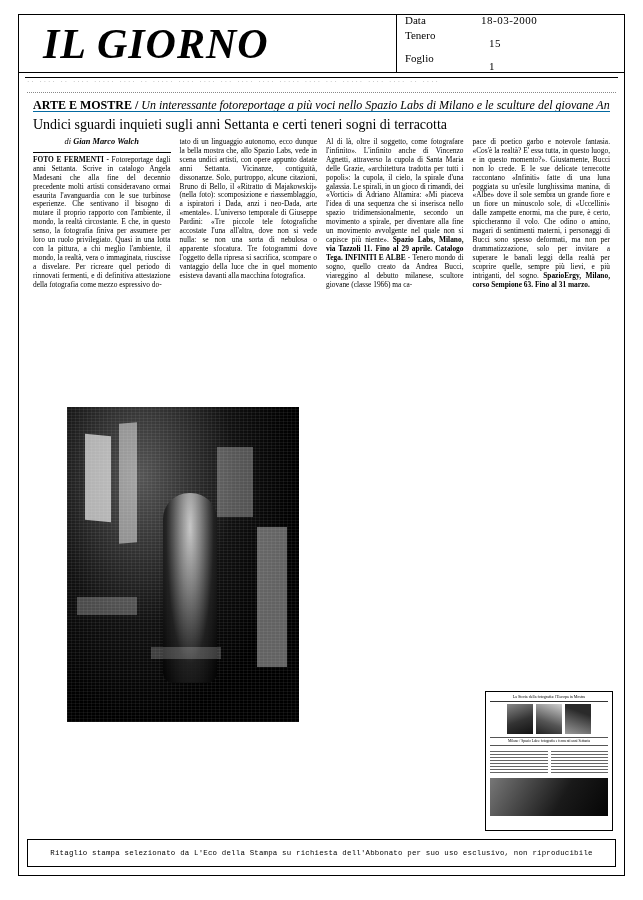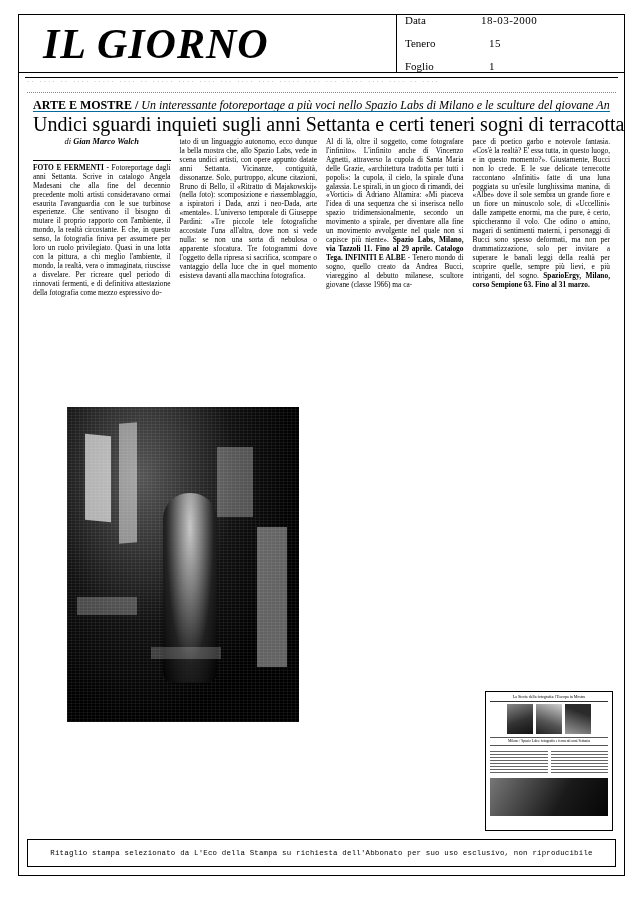--- a/index.html
+++ b/index.html
@@ -50,21 +50,21 @@
     width: 228px;
     border-left: 1px solid #000;
     box-sizing: border-box;
     display: flex;
     flex-direction: column;
     justify-content: center;
     padding: 2px 6px 2px 8px;
   }
   .meta-row {
     display: flex;
-    align-items: flex-end;
+    align-items: flex-start;
     font-size: 11px;
     line-height: 15px;
   }
   .meta-label {
     width: 58px;
     font-family: "Liberation Serif", serif;
   }
   .meta-value {
     font-family: "Liberation Serif", serif;
     font-size: 11px;
@@ -104,21 +104,21 @@
     white-space: nowrap;
     overflow: hidden;
   }
   .kicker b {
     font-weight: bold;
   }
   .kicker i {
     font-style: italic;
   }
   .headline {
-    font-size: 20px;
+    font-size: 14px;
     line-height: 19px;
     text-align: left;
     padding: 3px 0 2px;
     white-space: nowrap;
   }
   
   .cols {
     display: flex;
     gap: 9px;
     padding-top: 2px;
@@ -127,21 +127,21 @@
     width: 139px;
     font-size: 7.4px;
     line-height: 8.9px;
     text-align: justify;
     hyphens: auto;
   }
   .byline {
     text-align: center;
     font-style: italic;
     font-size: 8.4px;
-    padding-bottom: 13px;
+    padding-bottom: 5px;
     border-bottom: 1px solid #000;
     margin-bottom: 3px;
   }
   .byline b { font-weight: bold; font-style: italic; }
   .col p {
     margin: 0;
   }
   .col b { font-weight: bold; }
   
   .photo {

